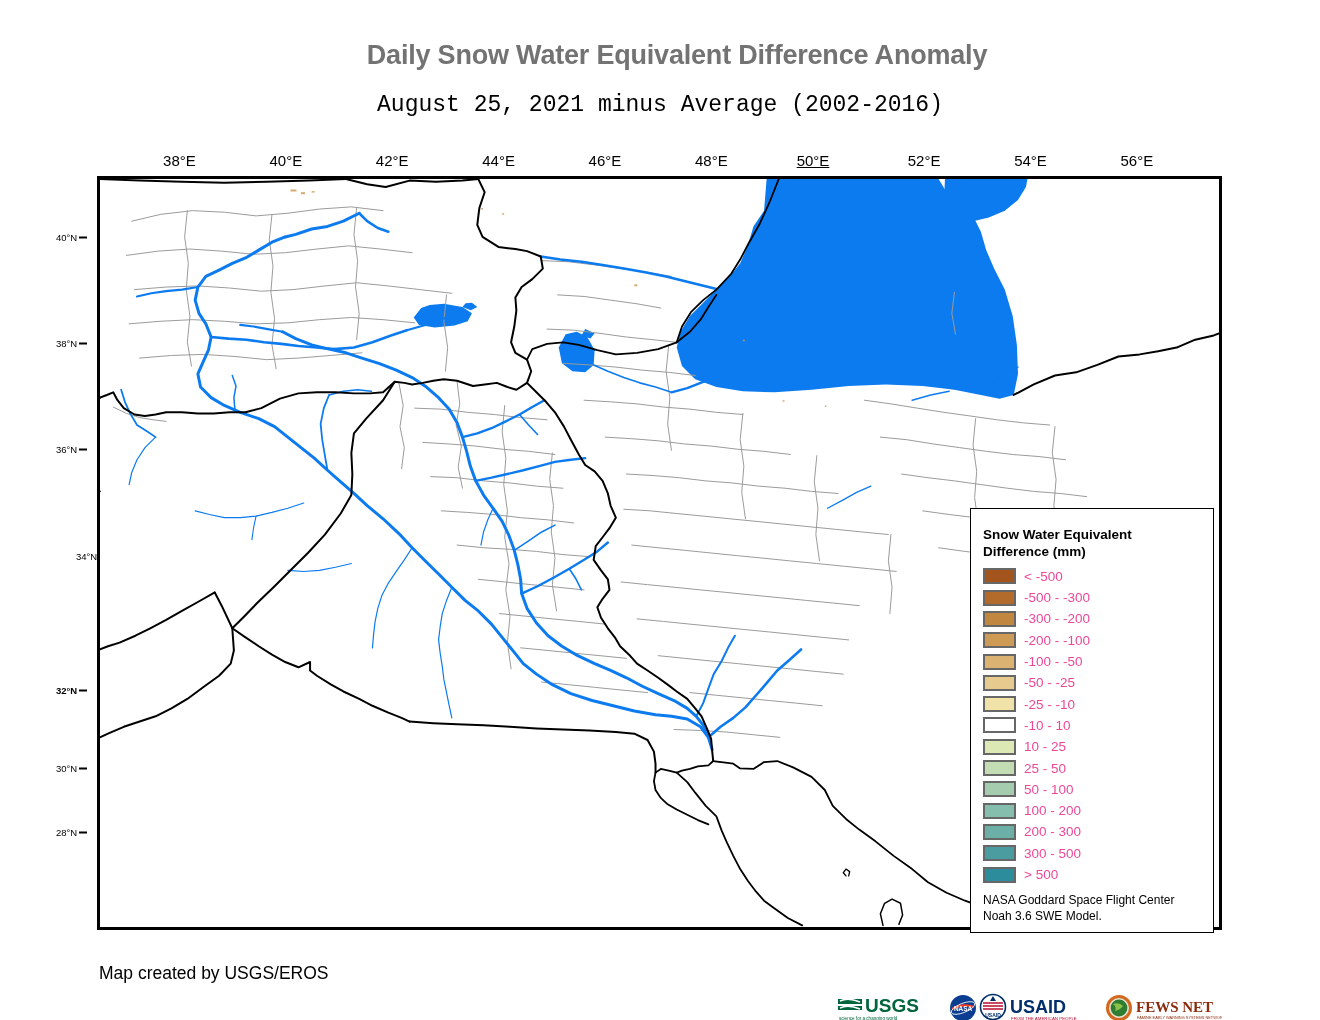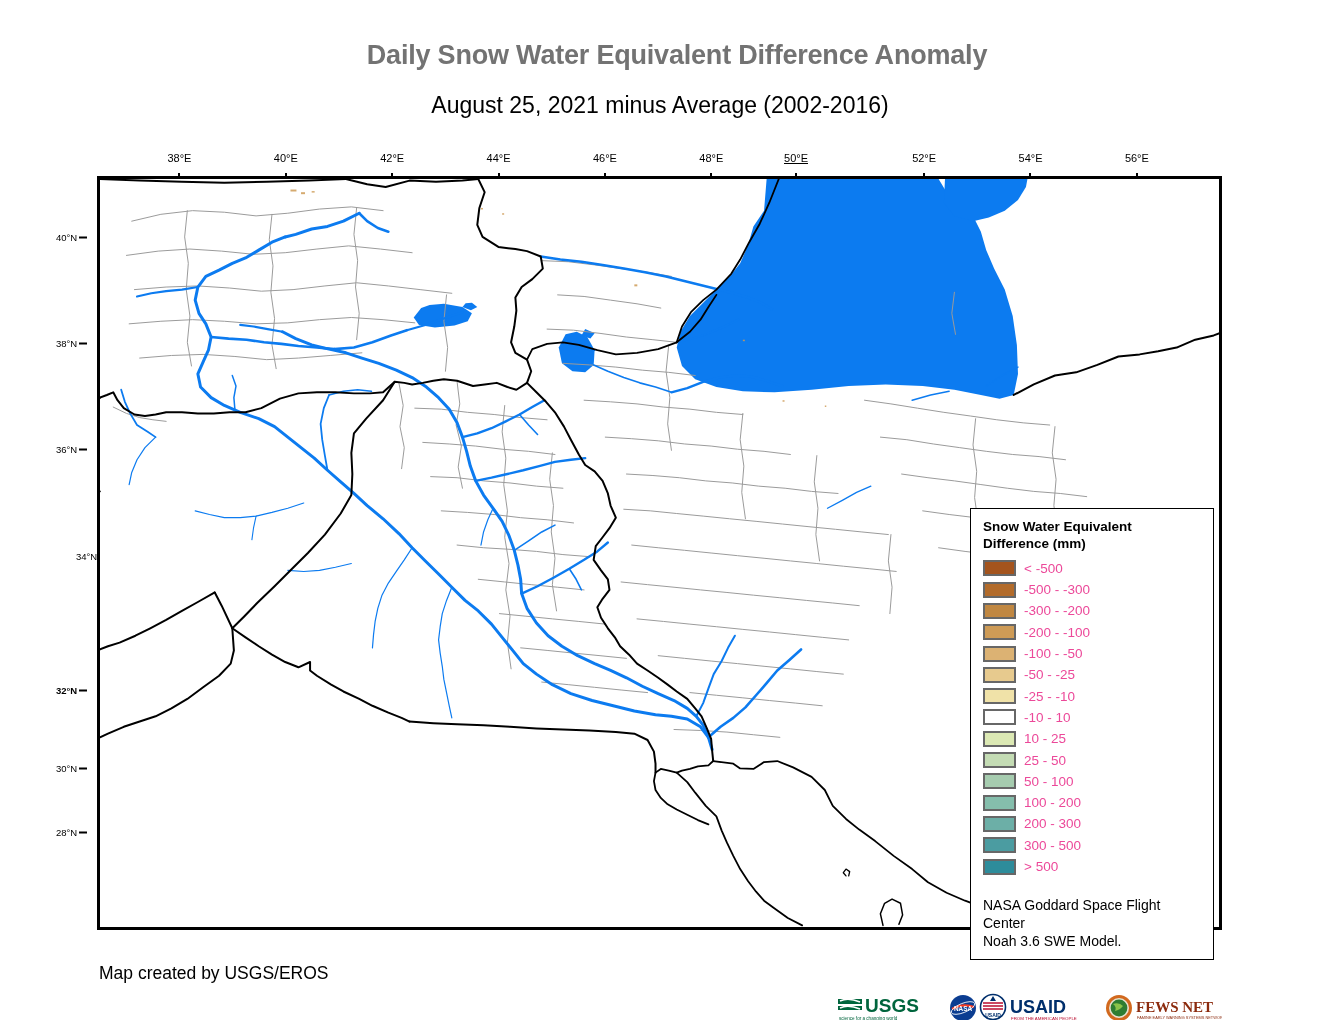--- a/index.html
+++ b/index.html
@@ -28,20 +28,21 @@
   }
   #page-subtitle {
     position: absolute;
     top: 92px;
     left: 0;
     width: 1320px;
     text-align: center;
     font-size: 23px;
     font-weight: normal;
     color: #000000;
+    font-family: Liberation Mono, monospace;
   }
   
   #map-frame {
     position: absolute;
     left: 97px;
     top: 176px;
     width: 1125px;
     height: 754px;
     border: 3px solid #000000;
     box-sizing: border-box;
@@ -50,21 +51,21 @@
   }
   #map-svg { display: block; width: 100%; height: 100%; }
   
   .lon-tick {
     position: absolute;
     transform: translateX(-50%);
     text-align: center;
   }
   .lon-tick .tick-label {
     display: block;
-    font-size: 11px;
+    font-size: 15px;
     color: #000000;
     white-space: nowrap;
     margin-bottom: 9px;
   }
   .lon-tick .tick-mark {
     display: block;
     width: 2px;
     height: 8px;
     background: #000000;
     margin: 0 auto;
@@ -88,21 +89,21 @@
   }
   
   #legend {
     position: absolute;
     left: 970px;
     top: 508px;
     width: 244px;
     background: #ffffff;
     border: 1.5px solid #000000;
     box-sizing: border-box;
-    padding: 10px 10px 8px 12px;
+    padding: 18px 10px 8px 12px;
     z-index: 10;
   }
   #legend-title {
     font-size: 13.5px;
     font-weight: bold;
     color: #000000;
     line-height: 1.25;
     margin-bottom: 5px;
     white-space: pre-line;
   }
@@ -118,24 +119,24 @@
     box-sizing: border-box;
     flex: 0 0 auto;
     margin-right: 8px;
   }
   .legend-label {
     font-size: 13.5px;
     color: #ec4899;
     white-space: nowrap;
   }
   #legend-source {
-    font-size: 14px;
+    font-size: 12px;
     color: #000000;
     line-height: 1.28;
-    margin-top: 20px;
+    margin-top: 8px;
     white-space: pre-line;
   }
   
   #footer-credit {
     position: absolute;
     left: 99px;
     top: 963px;
     font-size: 17.5px;
     color: #000000;
   }
@@ -174,21 +175,21 @@
       <span class="tick-mark"></span>
     </div>
     <div class="lon-tick" style="left: 604.979px; top: 152px;">
       <span class="tick-label">46°E</span>
       <span class="tick-mark"></span>
     </div>
     <div class="lon-tick" style="left: 711.362px; top: 152px;">
       <span class="tick-label">48°E</span>
       <span class="tick-mark"></span>
     </div>
-    <div class="lon-tick" style="left: 796px; top: 152px; text-decoration: underline;">
+    <div class="lon-tick" style="left: 813px; top: 152px; text-decoration: underline;">
       <span class="tick-label">50°E</span>
       <span class="tick-mark"></span>
     </div>
     <div class="lon-tick" style="left: 924.128px; top: 152px;">
       <span class="tick-label">52°E</span>
       <span class="tick-mark"></span>
     </div>
     <div class="lon-tick" style="left: 1030.51px; top: 152px;">
       <span class="tick-label">54°E</span>
       <span class="tick-mark"></span>

